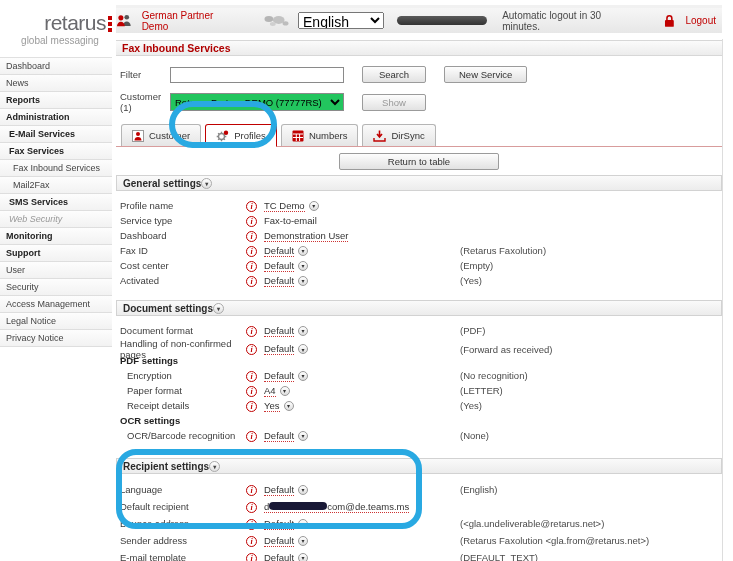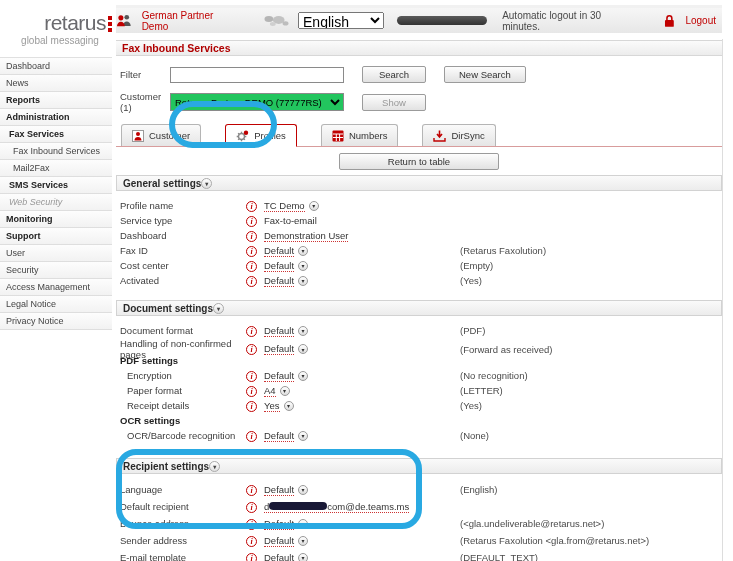--- a/index.html
+++ b/index.html
@@ -41,21 +41,21 @@
   .filter-input { width:174px; height:16px; border:1px solid #8a8a8a; font-size:10px; padding:0 3px; }
   .cust-select { width:174px; height:18px; font-size:9.5px; border:1px solid #8a8a8a; background:#22c55e; }
   .btn { height:17px; background:linear-gradient(#fdfdfd,#e2e2e2); border:1px solid #9b9b9b;
          border-radius:2px; font-size:9.5px; color:#333; padding:0 14px; cursor:pointer;
          font-family:"Liberation Sans", sans-serif; }
   .btn.search { margin-left:18px; width:64px; }
   .btn.newsearch { margin-left:18px; }
   .btn.show { margin-left:18px; width:64px; color:#999; }
 
   
-  .tabs { margin-top:10px; display:flex; gap:24px; padding-left:5px; border-bottom:1px solid #d89c9c; height:24px; align-items:flex-end; }
+  .tabs { margin-top:10px; display:flex; gap:4px; padding-left:5px; border-bottom:1px solid #d89c9c; height:24px; align-items:flex-end; }
   .tab { display:flex; align-items:center; gap:5px; height:22px; padding:0 10px;
          background:linear-gradient(#fafafa,#e5e5e5); border:1px solid #b5b5b5; border-bottom:none;
          border-radius:3px 3px 0 0; font-size:9.5px; color:#333; cursor:pointer; position:relative; }
   .tab.active { background:#fff; border:1px solid #c00000; border-bottom:1px solid #fff; margin-bottom:-1px; height:23px; }
   .tab svg { display:block; }
 
   .return-row { margin-top:6px; display:flex; justify-content:center; }
   .btn.return { width:160px; }
 
   
@@ -117,20 +117,21 @@
         </span>
     </div>
     <div class="logo-tag">global messaging</div>
   </div>
 
   <div class="sidebar" id="sidebar">
       <div class="side-item lv0">Dashboard</div>
       <div class="side-item lv0">News</div>
       <div class="side-item lv0 bold">Reports</div>
       <div class="side-item lv0 bold">Administration</div>
+      <div class="side-item lv1 bold">E-Mail Services</div>
       <div class="side-item lv1 bold">Fax Services</div>
       <div class="side-item lv2">Fax Inbound Services</div>
       <div class="side-item lv2">Mail2Fax</div>
       <div class="side-item lv1 bold">SMS Services</div>
       <div class="side-item lv1 disabled">Web Security</div>
       <div class="side-item lv0 bold">Monitoring</div>
       <div class="side-item lv0 bold">Support</div>
       <div class="side-item lv0">User</div>
       <div class="side-item lv0">Security</div>
       <div class="side-item lv0">Access Management</div>
@@ -165,21 +166,21 @@
       </svg>
       <span class="logout">Logout</span>
     </div>
 
     <div class="title-bar">Fax Inbound Services</div>
 
     <div class="form-row filter">
       <span class="form-label">Filter</span>
       <input class="filter-input" type="text" value="" style="">
       <button class="btn search">Search</button>
-      <button class="btn newsearch">New Search</button>
+      <button class="btn newsearch">New Service</button>
     </div>
 
     <div class="form-row customer">
       <span class="form-label">Customer (1)</span>
       <select class="cust-select">
         <option>Retarus Partner DEMO (77777RS)</option>
       </select>
       <button class="btn show">Show</button>
     </div>
 

